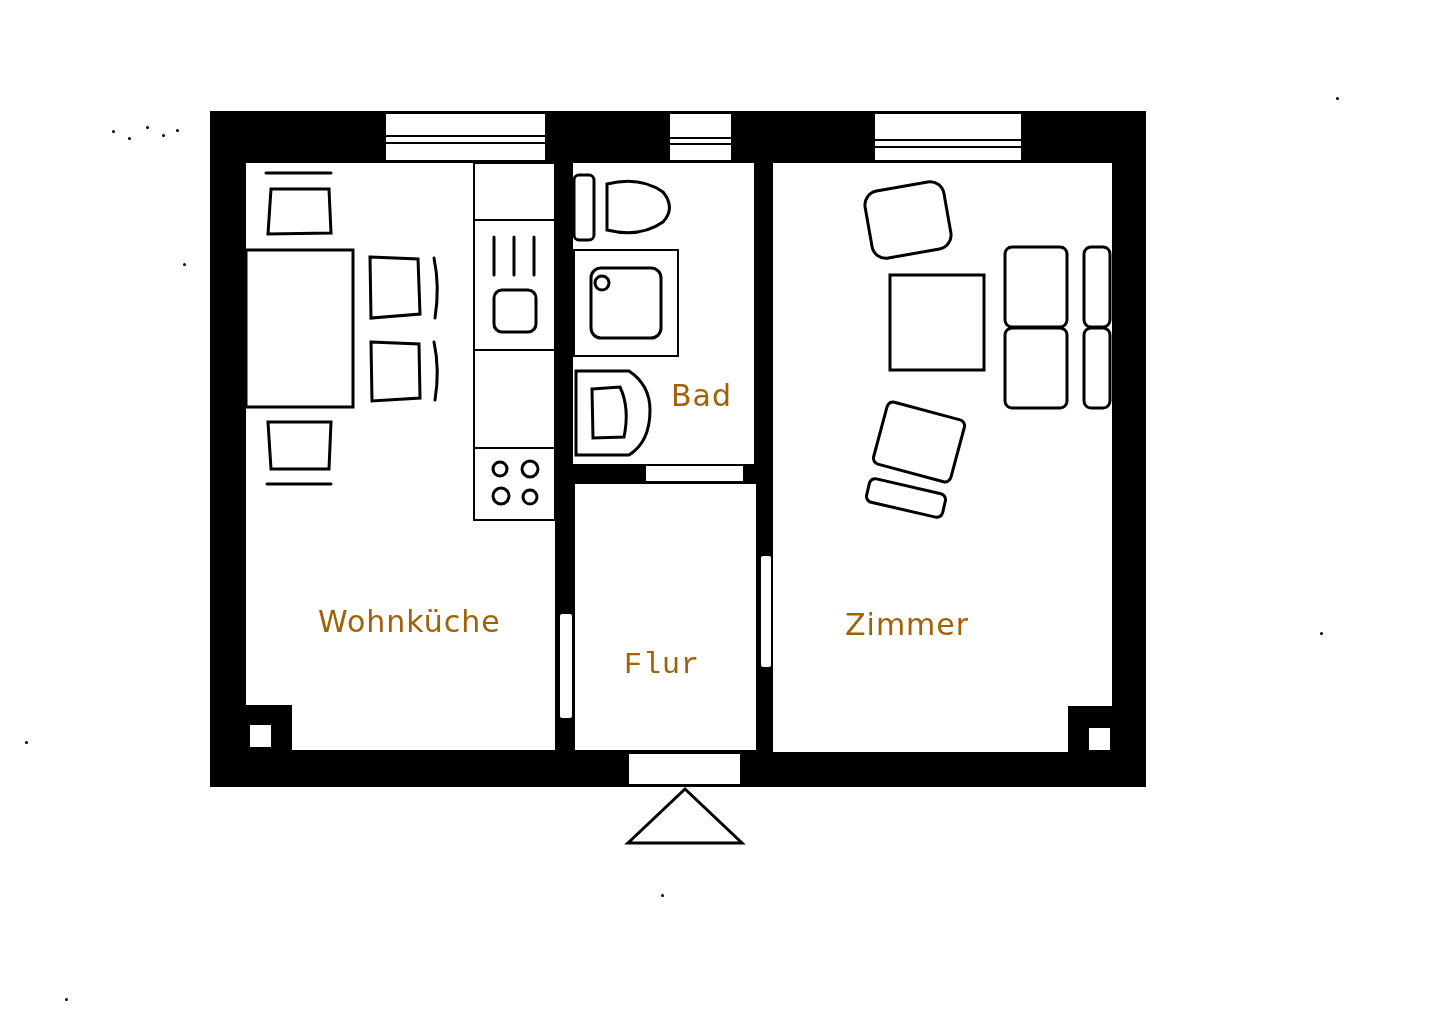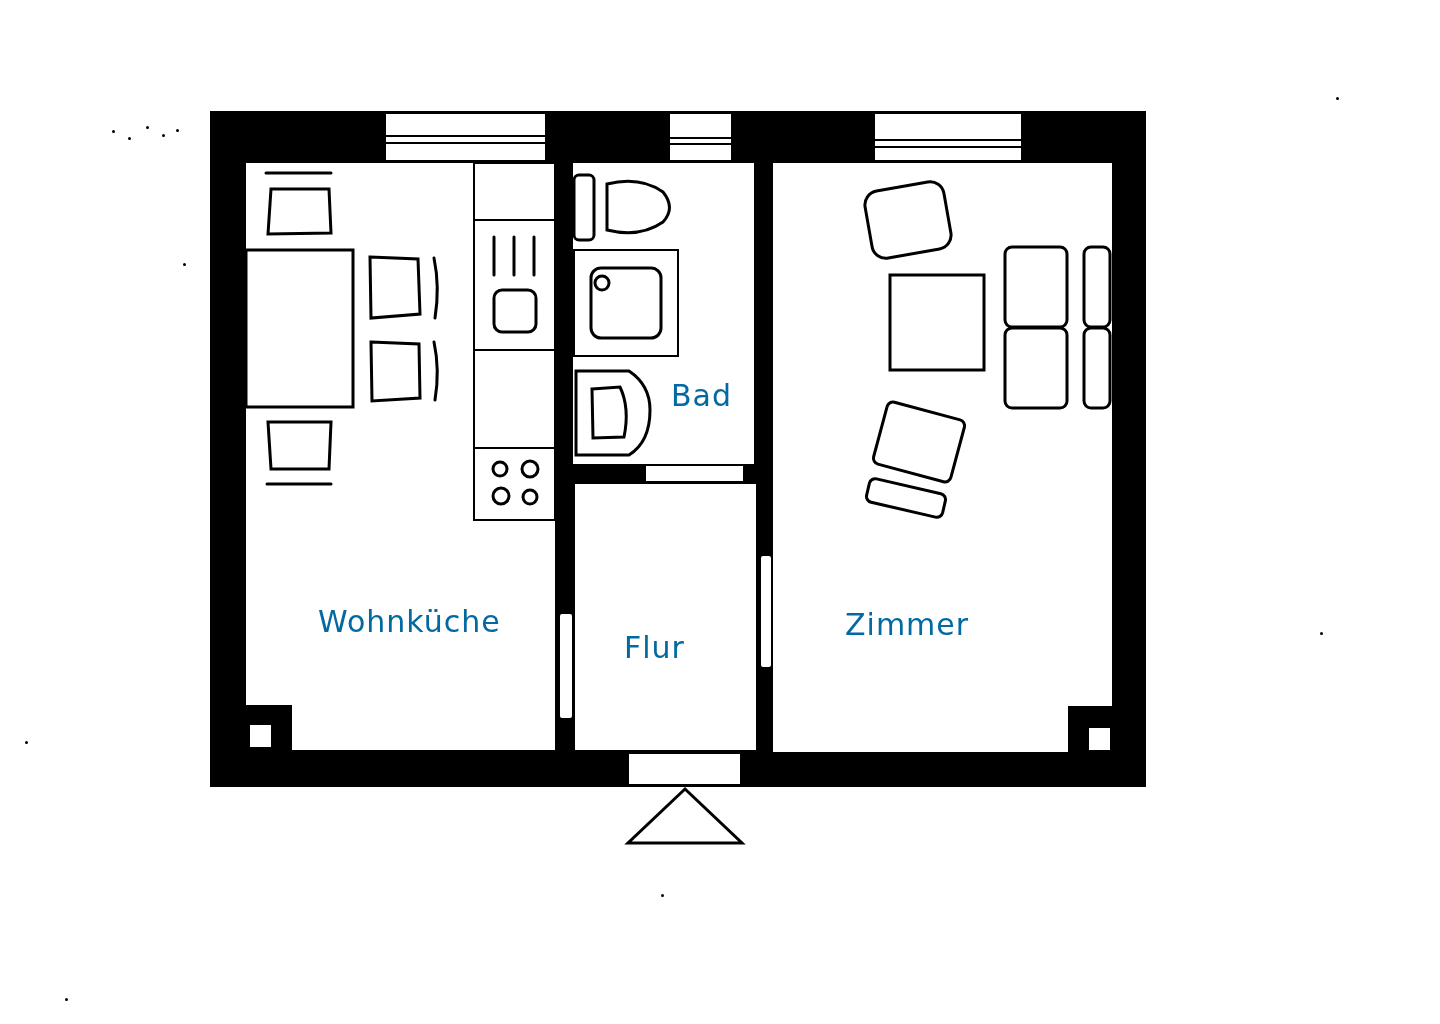--- a/index.html
+++ b/index.html
@@ -9,21 +9,21 @@
     .opening { fill: #ffffff; stroke: #000; stroke-width: 2; }
     .pane { fill: none; stroke: #000; stroke-width: 2; }
     .floor { fill: #ffffff; }
     .furn { fill: #ffffff; stroke: #000; stroke-width: 3; }
     .line { fill: none; stroke: #000; stroke-width: 3; stroke-linecap: round; }
     .thin { fill: none; stroke: #000; stroke-width: 2; }
     .label {
       position: absolute;
       font-family: "DejaVu Sans", sans-serif;
       font-size: 30px;
-      color: #0369a1;
+      color: #a16207;
       letter-spacing: 1px;
       white-space: nowrap;
     }
     .noise { position: absolute; width: 3px; height: 3px; background: #000; border-radius: 50%; }
   </style>
 </head>
 <body>
 
 <svg id="plan" viewBox="0 0 1440 1024" xmlns="http://www.w3.org/2000/svg">
 
@@ -131,21 +131,21 @@
   <g>
     <rect class="furn" x="879" y="410" width="80" height="64" rx="6" transform="rotate(15 919 442)"></rect>
   </g>
   <g>
     <rect class="furn" x="867" y="486" width="78" height="24" rx="6" transform="rotate(13 906 498)"></rect>
   </g>
 </svg>
 
 <div class="label" style="left:318px; top:604px;">Wohnküche</div>
 <div class="label" style="left:671px; top:378px;">Bad</div>
-<div class="label" style="left:624px; top:630px;">Flur</div>
+<div class="label" style="left:624px; top:648px;font-family:Liberation Mono, monospace;">Flur</div>
 <div class="label" style="left:845px; top:607px;text-align:center;">Zimmer</div>
 
 <div class="noise" style="left:112px;top:130px;"></div>
 <div class="noise" style="left:128px;top:137px;"></div>
 <div class="noise" style="left:146px;top:126px;"></div>
 <div class="noise" style="left:162px;top:134px;"></div>
 <div class="noise" style="left:176px;top:129px;"></div>
 <div class="noise" style="left:183px;top:263px;"></div>
 <div class="noise" style="left:25px;top:741px;"></div>
 <div class="noise" style="left:661px;top:894px;"></div>

